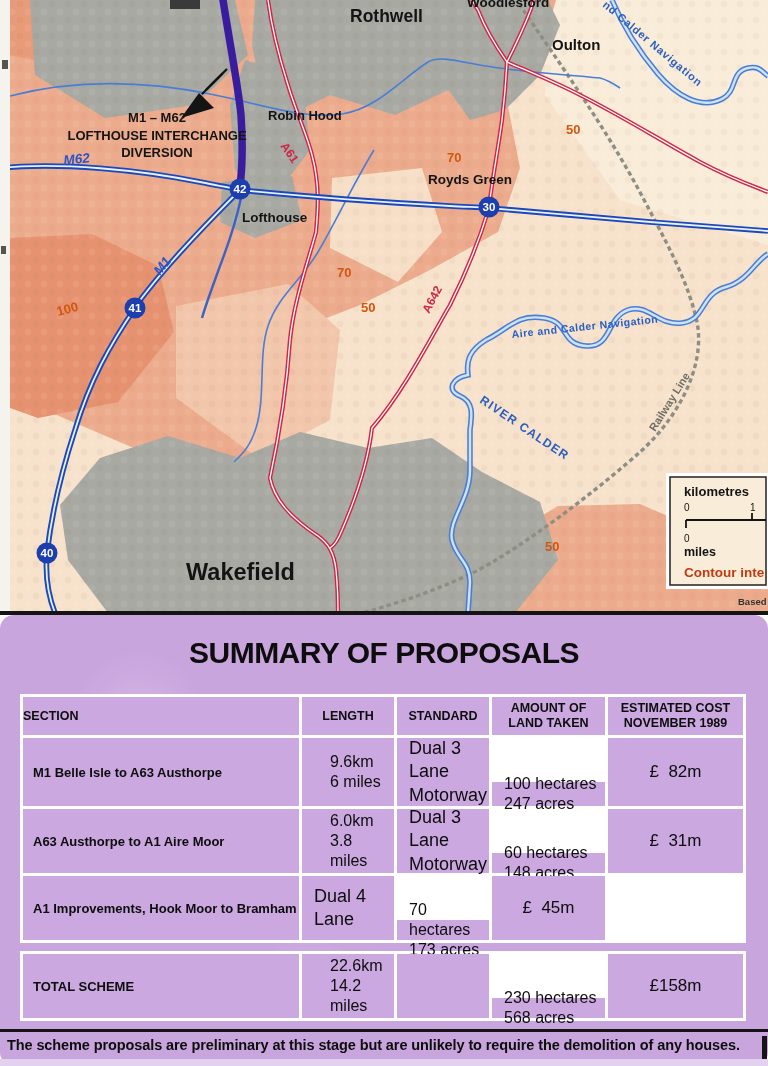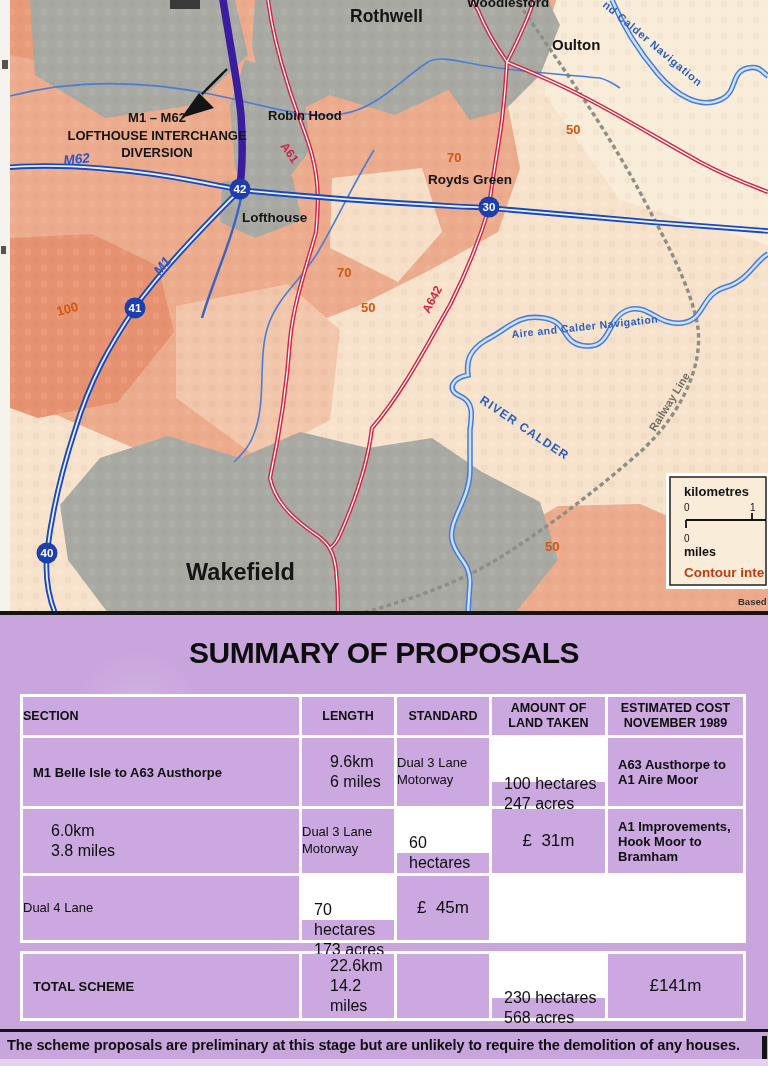--- a/index.html
+++ b/index.html
@@ -19,41 +19,42 @@
 
   
   .summary-section {
     position:relative; width:768px; height:451px;
     background:#c9a5de;
     background-image:
       radial-gradient(circle at 18% 22%, rgba(255,255,255,0.16), transparent 9%),
       radial-gradient(circle at 62% 55%, rgba(120,80,160,0.10), transparent 10%),
       radial-gradient(circle at 40% 80%, rgba(255,255,255,0.12), transparent 8%),
       radial-gradient(circle at 85% 30%, rgba(120,80,160,0.08), transparent 9%);
+    border-radius: 14px;
   }
   .summary-title {
     padding-top:21px; text-align:center;
     font-size:30px; font-weight:bold; letter-spacing:-0.5px; color:#0d0d0d;
   }
   .ptable {
     margin-left:20px; width:726px;
     display:grid; grid-template-columns:276px 92px 92px 113px 135px;
     gap:3px; padding:3px; background:#ffffff;
   }
   .ptable.main { margin-top:24px; grid-template-rows:38px 68px 64px 64px; }
   .ptable.total { margin-top:8px; grid-template-rows:64px; }
   .cell {
     background:#cba8e0; display:flex; align-items:center;
     color:#0d0d0d; white-space:pre-wrap;
   }
   .cell.hdr { font-weight:bold; font-size:12.5px; line-height:1.18; justify-content:center; text-align:center; }
   .cell.hdr.left { justify-content:flex-start; text-align:left; }
   .cell.sec { font-weight:bold; font-size:13px; padding-left:10px; }
   .cell.len { font-size:16px; line-height:1.25; padding-left:28px; }
-  .cell.std { font-size:13px; line-height:1.3; }
+  .cell.std { font-size:18px; line-height:1.3; padding-left:12px; }
   .cell.land { font-size:16px; line-height:1.25; padding-left:12px;margin-top:44px; }
   .cell.cost { font-size:17px; justify-content:center; }
   .footnote-bar {
     margin-top:8px; border-top:3px solid #141414;
     padding:5px 24px 4px 7px; position:relative;
     font-weight:bold; font-size:14.5px; letter-spacing:-0.1px; color:#0d0d0d;
   }
   .edge-mark { position:absolute; right:1px; top:4px; width:5px; height:24px; background:#141414; }
   .bottom-fade { position:absolute; left:0; bottom:0; width:768px; height:7px; background:#e2d2ef; }
 </style>
@@ -238,20 +239,21 @@
       <div class="cell hdr">ESTIMATED COST
 NOVEMBER 1989</div>
 
       <div class="cell sec">M1 Belle Isle to A63 Austhorpe</div>
       <div class="cell len">9.6km
 6 miles</div>
       <div class="cell std">Dual 3 Lane
 Motorway</div>
       <div class="cell land">100 hectares
 247 acres</div>
+      <div class="cell cost">£  82m</div>
 
       <div class="cell sec">A63 Austhorpe to A1 Aire Moor</div>
       <div class="cell len">6.0km
 3.8 miles</div>
       <div class="cell std">Dual 3 Lane
 Motorway</div>
       <div class="cell land">60 hectares
 148 acres</div>
       <div class="cell cost">£  31m</div>
 
@@ -262,21 +264,21 @@
       <div class="cell cost">£  45m</div>
     </div>
 
     <div class="ptable total">
       <div class="cell sec">TOTAL SCHEME</div>
       <div class="cell len">22.6km
 14.2 miles</div>
       <div class="cell std"></div>
       <div class="cell land">230 hectares
 568 acres</div>
-      <div class="cell cost">£141m</div>
+      <div class="cell cost">£158m</div>
     </div>
 
     <div class="footnote-bar">
       <span>The scheme proposals are preliminary at this stage but are unlikely to require the demolition of any houses.</span>
       <span class="edge-mark"></span>
     </div>
 
     <div class="bottom-fade"></div>
   </div>
 

